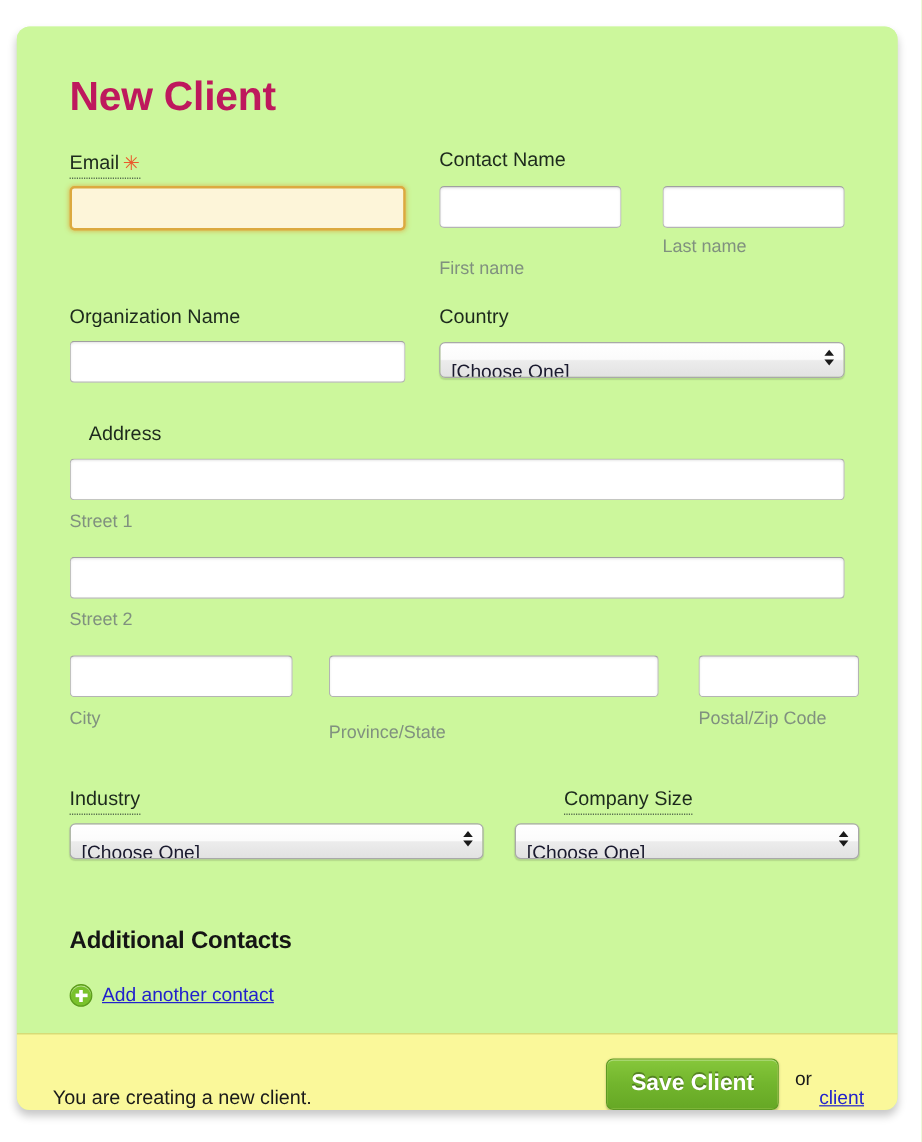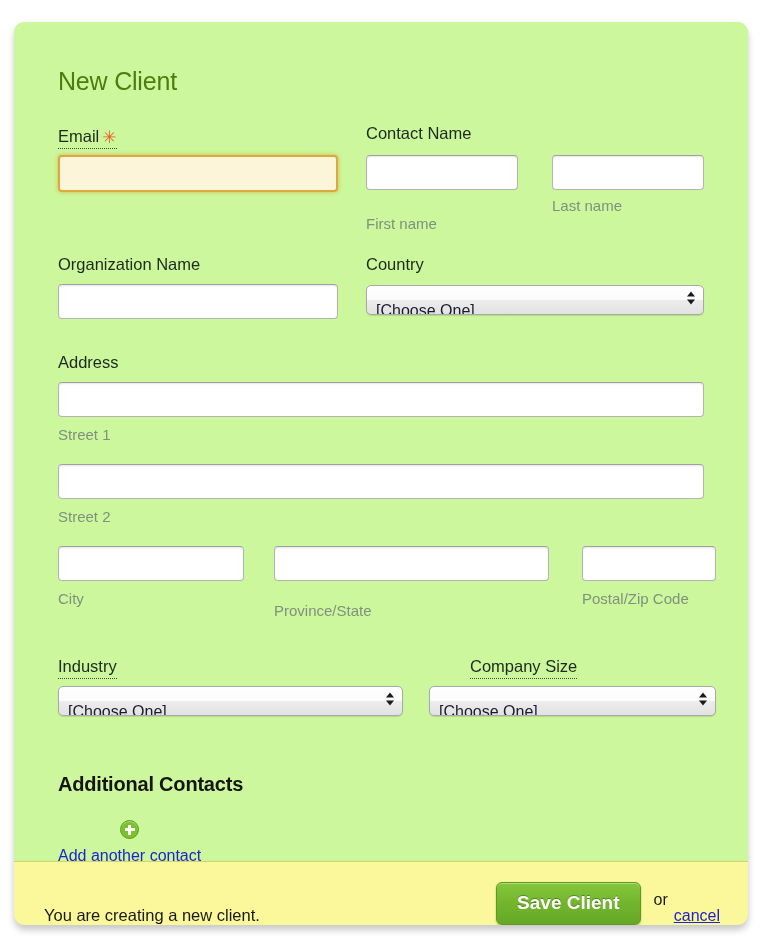--- a/index.html
+++ b/index.html
@@ -39,23 +39,23 @@
 
   .inner {
     position: absolute;
     left: 30px;
     top: 20px;
     width: 676px;
   }
 
   
   h1.section-title {
-    font-size: 25px;
-    font-weight: normal;
-    color: #4d7c0f;
+    font-size: 34px;
+    font-weight: bold;
+    color: #be185d;
     margin: 0;
     letter-spacing: -0.2px;
     line-height: 30px;
   }
   h2.section-title {
     font-size: 20px;
     font-weight: bold;
     color: #151515;
     margin: 0;
     letter-spacing: -0.2px;
@@ -146,21 +146,20 @@
     border-right: 4.5px solid transparent;
   }
   .sel .arrows i.up { border-bottom: 5px solid #1a1a1a; margin-bottom: 3px; }
   .sel .arrows i.dn { border-top: 5px solid #1a1a1a; }
 
   
   .add-row {
     display: flex;
     align-items: center;
     gap: 8px;
-    flex-direction: column;
   }
   .plus-icon {
     width: 17px; height: 17px;
     border-radius: 50%;
     background: #79c22c;
     border: 1px solid #5d9c1d;
     position: relative;
     flex: none;
     box-shadow: inset 0 1px 0 rgba(255,255,255,0.45);
   }
@@ -241,21 +240,21 @@
 
       <span class="field-label" style="position:absolute; left:322px; top:212px;">Country</span>
       <div class="sel" style="position:absolute; left:322px; top:243px; width:338px;">
         <span>[Choose One]</span>
         <span class="arrows">
             <i class="up"></i>
             <i class="dn"></i>
           </span>
       </div>
 
-      <span class="field-label" style="position:absolute; left:14px; top:310px;">Address</span>
+      <span class="field-label" style="position:absolute; left:30px; top:310px;">Address</span>
       <input class="txt" type="text" style="position: absolute; left: 14px; top: 340px; width: 646px;" value="">
       <span class="sub-label" style="position:absolute; left:14px; top:384px;">Street 1</span>
 
       <input class="txt" type="text" style="position: absolute; left: 14px; top: 422px; width: 646px;" value="">
       <span class="sub-label" style="position:absolute; left:14px; top:466px;">Street 2</span>
 
       <input class="txt" type="text" style="position: absolute; left: 14px; top: 504px; width: 186px;" value="">
       <span class="sub-label" style="position:absolute; left:14px; top:548px;">City</span>
 
       <input class="txt" type="text" style="position: absolute; left: 230px; top: 504px; width: 275px;" value="">
@@ -288,15 +287,15 @@
         <a class="link">Add another contact</a>
       </div>
 
     </div>
   </div>
 
   <div class="footer">
     <span class="footer-msg">You are creating a new client.</span>
     <button class="btn-save">Save Client</button>
     <span class="or-text">or</span>
-    <a class="link">cancel</a>
+    <a class="link">client</a>
   </div>
 </div>
 
 </body></html>

